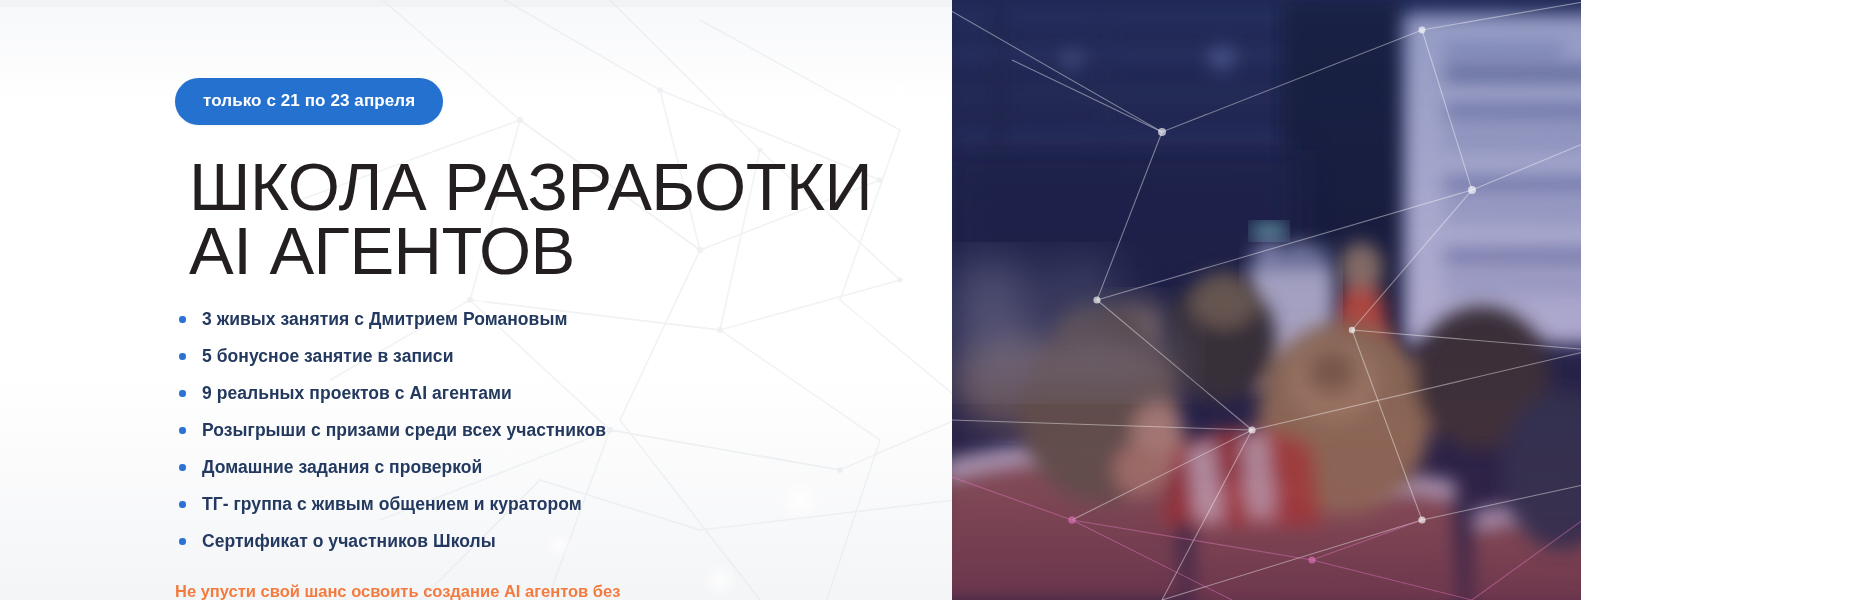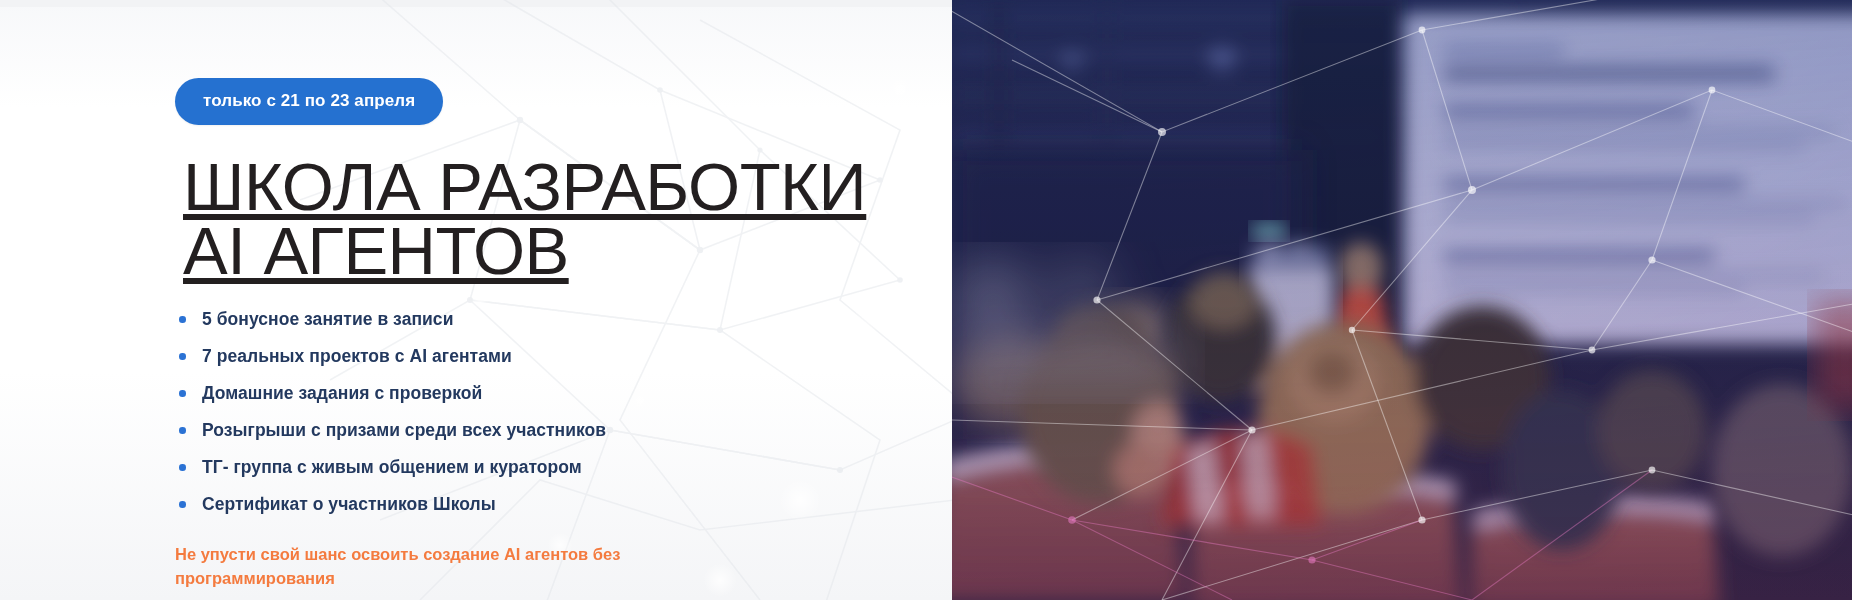--- a/index.html
+++ b/index.html
@@ -3,21 +3,21 @@
 <meta charset="utf-8">
 <title>Школа разработки AI агентов</title>
 <style>
   html,body{margin:0;padding:0;}
   body{
     width:1876px;height:600px;overflow:hidden;
     font-family:"Liberation Sans","DejaVu Sans",sans-serif;
     background:#ffffff;
   }
   .hero{
-    position:relative;width:1852px;height:600px;overflow:hidden;
+    position:relative;width:1581px;height:600px;overflow:hidden;
     display:block;background:#86efac;
   }
 
   
   .left-panel{
     position:absolute;left:0;top:0;width:955px;height:600px;
     background:
       linear-gradient(180deg,#f7f8fa 0%,#ffffff 18%,#ffffff 62%,#f4f5f7 100%);
     overflow:hidden;
   }
@@ -50,27 +50,26 @@
   }
   .badge{
     display:inline-block;align-self:flex-start;
     background:#2571d0;color:#ffffff;
     font-size:17px;font-weight:bold;letter-spacing:.1px;
     padding:13px 28px 14px;border-radius:26px;
     margin-top:78px;white-space:nowrap;
     box-shadow:0 1px 2px rgba(0,0,0,.06);
   }
   .headline{
-    margin:30px 0 0 8px;
+    margin:30px 0 0 14px;
     color:#231f20;
     font-size:67px;line-height:64px;
     font-weight:400;letter-spacing:-0.5px;
     text-transform:uppercase;
     white-space:pre-line;
-    text-decoration:underline;
   }
   .bullets{
     list-style:none;margin:26px 0 0 0;padding:0;
   }
   .bullets li{
     position:relative;
     padding-left:27px;
     margin-bottom:17px;
     color:#23395f;
     font-size:17.5px;font-weight:bold;line-height:20px;
@@ -154,33 +153,37 @@
     <div class="content">
 
       <div class="badge">только с 21 по 23 апреля</div>
 
       <h1 class="headline">ШКОЛА РАЗРАБОТКИ
 AI АГЕНТОВ</h1>
 
       <ul class="bullets">
         <li>
           <span class="dot"></span>
+          <span>3 живых занятия с Дмитрием Романовым</span>
+        </li>
+        <li>
+          <span class="dot"></span>
           <span>5 бонусное занятие в записи</span>
         </li>
         <li>
           <span class="dot"></span>
-          <span>7 реальных проектов с AI агентами</span>
+          <span>9 реальных проектов с AI агентами</span>
+        </li>
+        <li>
+          <span class="dot"></span>
+          <span>Розыгрыши с призами среди всех участников</span>
         </li>
         <li>
           <span class="dot"></span>
           <span>Домашние задания с проверкой</span>
-        </li>
-        <li>
-          <span class="dot"></span>
-          <span>Розыгрыши с призами среди всех участников</span>
         </li>
         <li>
           <span class="dot"></span>
           <span>ТГ- группа с живым общением и куратором</span>
         </li>
         <li>
           <span class="dot"></span>
           <span>Сертификат о участников Школы</span>
         </li>
       </ul>

